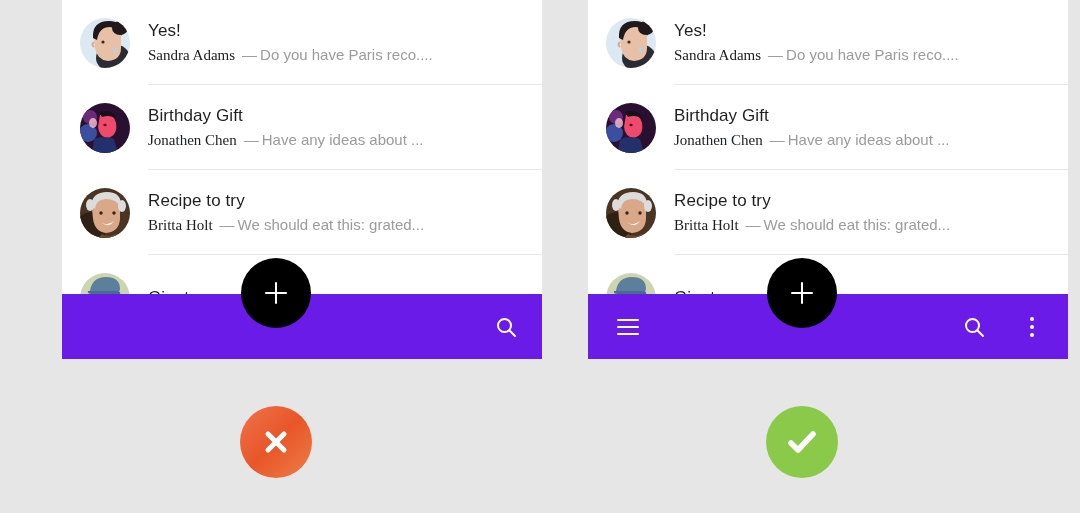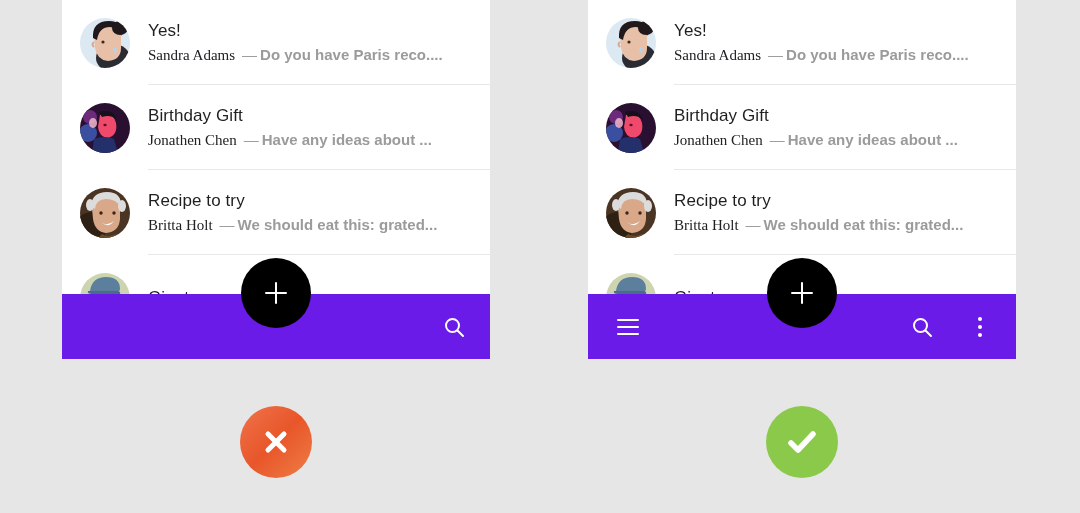--- a/index.html
+++ b/index.html
@@ -17,21 +17,21 @@
     position: relative;
     width: 1080px;
     height: 513px;
     background: #e6e6e6;
   }
 
   
   .panel {
     position: absolute;
     top: 0;
-    width: 428px;
+    width: 480px;
     height: 359px;
     background: #c2410c;
     overflow: hidden;
   }
   .panel.left  { left: 62px; }
   .panel.right { left: 588px; }
 
   
   .list {
     position: absolute;
@@ -85,21 +85,21 @@
   }
   .meta {
     margin-top: 3px;
     font-size: 15px;
     line-height: 20px;
     white-space: nowrap;
     overflow: hidden;
   }
   .sender { color: #202124; font-family: Liberation Serif, serif; }
   .dash   { color: #9e9e9e; padding: 0 3px 0 7px; }
-  .snippet{ color: #9b9b9b; font-weight: bold; }
+  .snippet{ color: #9b9b9b; }
 
   .divider {
     position: absolute;
     left: 86px;
     right: 0;
     bottom: 0;
     height: 1px;
     background: #e8e8e8;
   }
 

